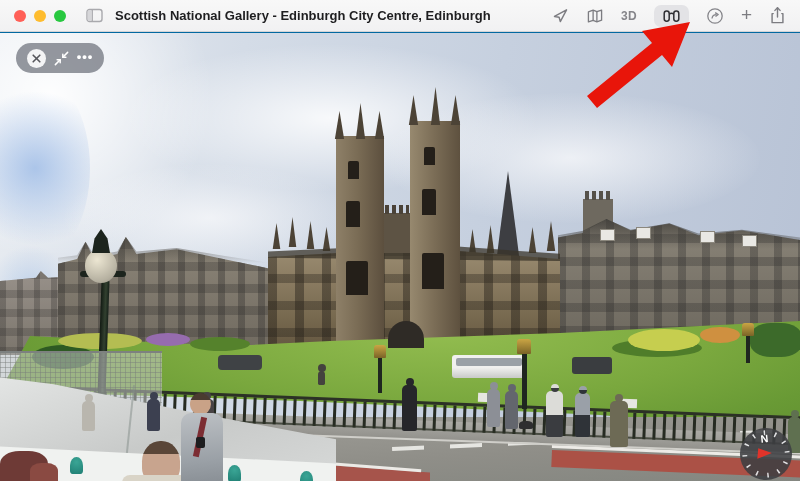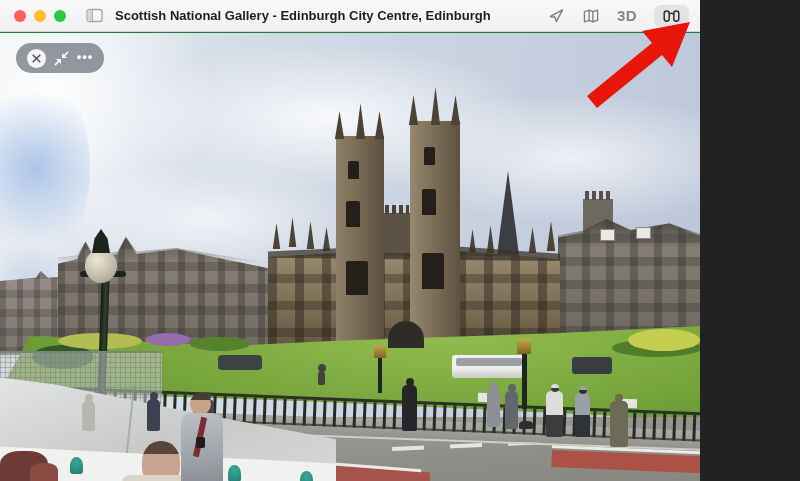--- a/index.html
+++ b/index.html
@@ -1,28 +1,28 @@
 <!DOCTYPE html>
 <html><head>
 <meta charset="utf-8">
 <style>
   html,body{margin:0;padding:0;background:#222;}
   *{box-sizing:border-box;}
-  .window{position:relative;width:700px;height:481px;overflow:hidden;background:#15803d;
+  .window{position:relative;width:800px;height:481px;overflow:hidden;background:#0369a1;
     font-family:"Liberation Sans",sans-serif;}
   
   .titlebar{position:absolute;top:0;left:0;width:800px;height:32px;
     background:linear-gradient(#f8f8f8,#f1f1f2);border-bottom:1px solid #d4d4d6;
     display:flex;align-items:center;padding:0 14px;z-index:30;}
   .tl{width:12px;height:12px;border-radius:50%;margin-right:8px;flex:0 0 auto;}
   .sidebar-btn{margin-left:12px;margin-right:12px;display:flex;align-items:center;}
   .win-title{font-size:13px;font-weight:700;color:#1e1e20;white-space:nowrap;}
   .tb-right{margin-left:auto;display:flex;align-items:center;gap:17px;}
   .tb-ic{display:flex;align-items:center;justify-content:center;color:#7c7c81;}
-  .threeD{font-size:15px;font-weight:600;color:#85858a;letter-spacing:.3px;}
+  .threeD{font-size:12px;font-weight:600;color:#85858a;letter-spacing:.3px;}
   .pill-sel{background:#e3e3e6;border-radius:7px;padding:3px 8px;display:flex;align-items:center;}
   .plus{font-size:19px;font-weight:400;color:#7c7c81;line-height:1;margin-top:-2px;}
   
   .content{position:absolute;top:33px;left:0;width:800px;height:448px;overflow:hidden;}
   .abs{position:absolute;}
   .spike{position:absolute;background:#4c4336;clip-path:polygon(50% 0,92% 100%,8% 100%);}
   .twin{position:absolute;background:#241f19;border-radius:2px 2px 0 0;}
   .person{position:absolute;border-radius:5px 5px 2px 2px;}
   .person::before{content:"";position:absolute;top:-7px;left:50%;transform:translateX(-50%);
     width:8px;height:8px;border-radius:50%;background:inherit;}

